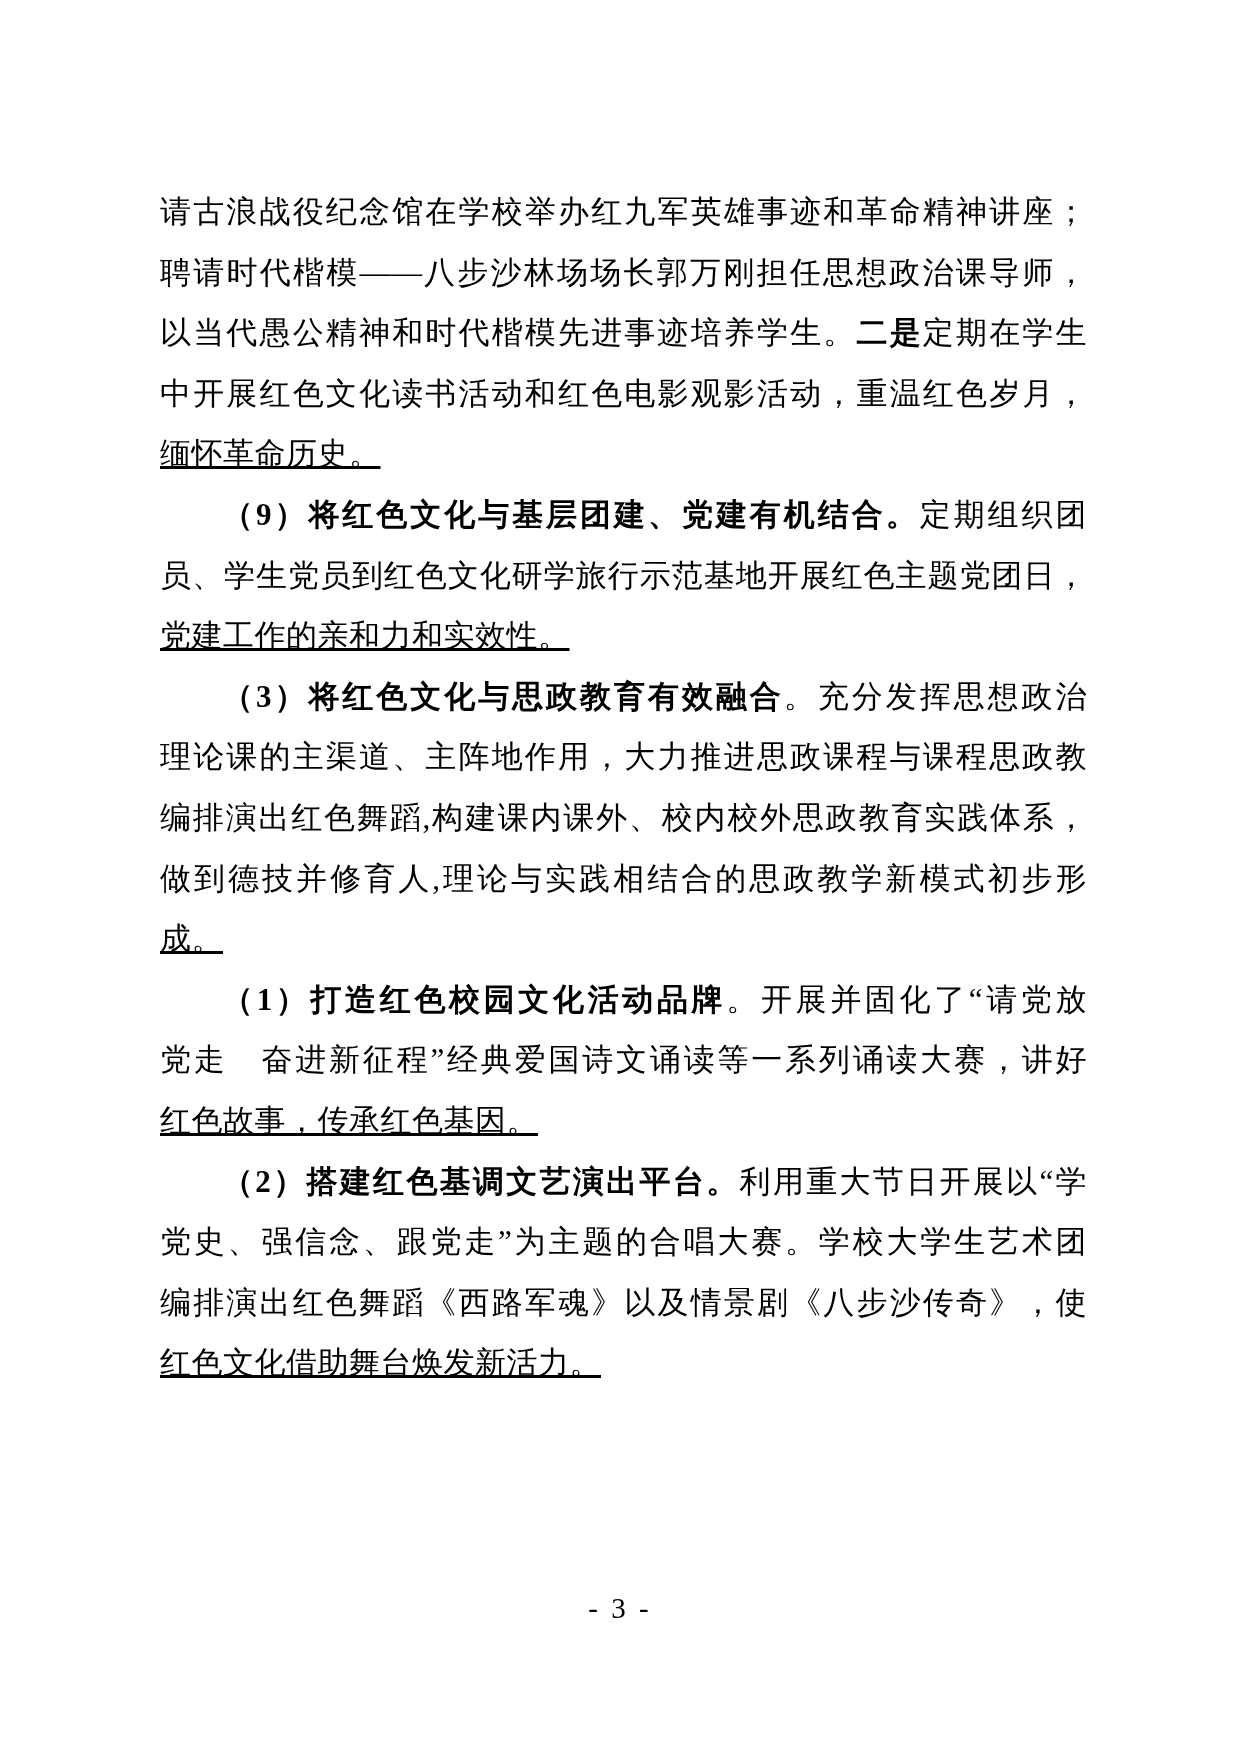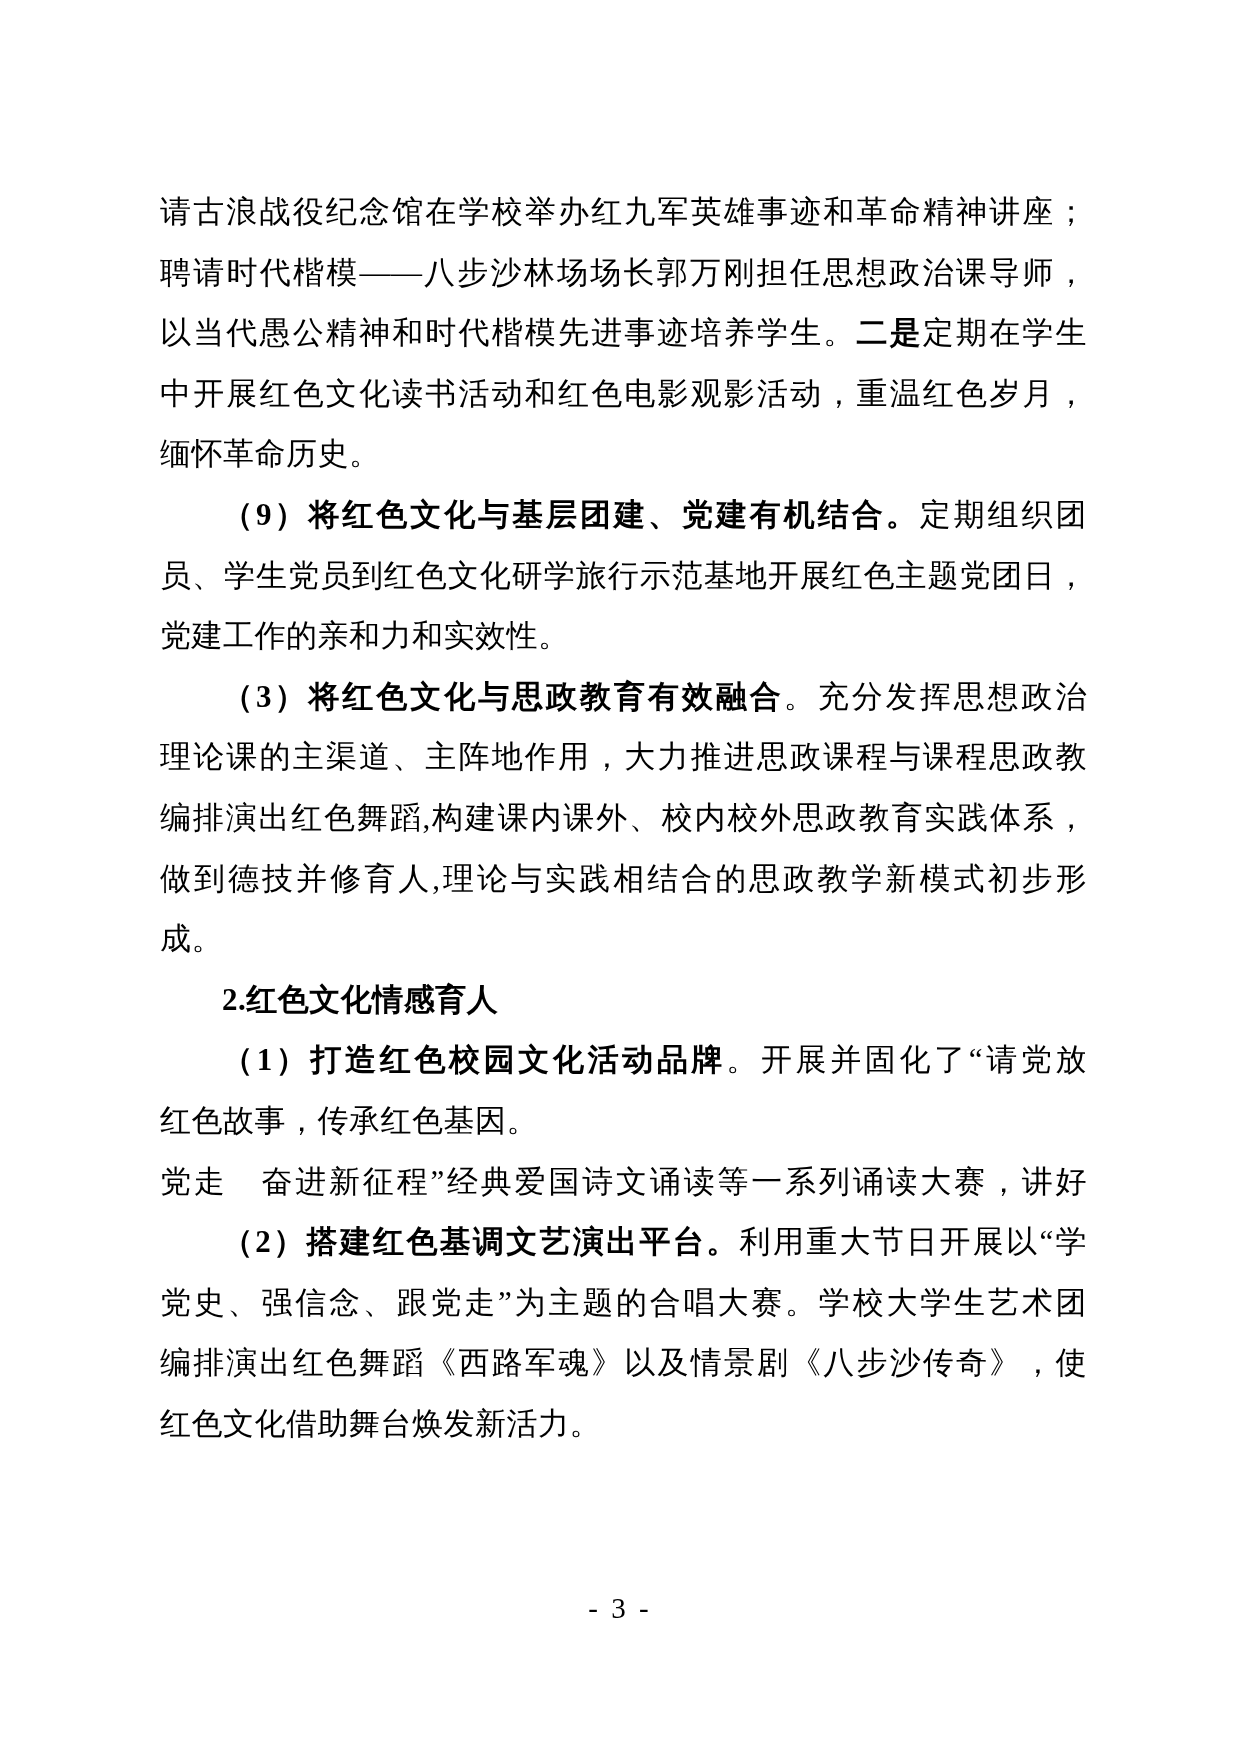--- a/index.html
+++ b/index.html
@@ -34,20 +34,21 @@
     text-align: justify;
     text-align-last: justify;
     -moz-text-align-last: justify;
     text-justify: inter-character;
     height: 60.6px;
     overflow: visible;
   }
   .text-line.no-fill {
     text-align: right;
     text-align-last: left;
+    text-decoration: underline;
     -moz-text-align-last: left;
   }
   .text-line.indent {
     text-indent: 2em;
   }
   .run-bold {
     font-weight: 700;
   }
   .page-number {
     position: absolute;
@@ -71,23 +72,22 @@
       <div class="text-line"><span class="run-regular">中开展红色文化读书活动和红色电影观影活动，重温红色岁月，</span></div>
       <div class="text-line no-fill"><span class="run-regular">缅怀革命历史。</span></div>
       <div class="text-line indent"><span class="run-bold">（9）将红色文化与基层团建、党建有机结合。</span><span class="run-regular">定期组织团</span></div>
       <div class="text-line"><span class="run-regular">员、学生党员到红色文化研学旅行示范基地开展红色主题党团日，</span></div>
       <div class="text-line no-fill"><span class="run-regular">党建工作的亲和力和实效性。</span></div>
       <div class="text-line indent"><span class="run-bold">（3）将红色文化与思政教育有效融合</span><span class="run-regular">。充分发挥思想政治</span></div>
       <div class="text-line"><span class="run-regular">理论课的主渠道、主阵地作用，大力推进思政课程与课程思政教</span></div>
       <div class="text-line"><span class="run-regular">编排演出红色舞蹈,构建课内课外、校内校外思政教育实践体系，</span></div>
       <div class="text-line"><span class="run-regular">做到德技并修育人,理论与实践相结合的思政教学新模式初步形</span></div>
       <div class="text-line no-fill"><span class="run-regular">成。</span></div>
-      <div class="text-line no-fill indent"><span class="run-bold">2.红色文化情感育人</span></div>
       <div class="text-line indent"><span class="run-bold">（1）打造红色校园文化活动品牌</span><span class="run-regular">。开展并固化了“请党放</span></div>
+      <div class="text-line"><span class="run-regular">党走　奋进新征程”经典爱国诗文诵读等一系列诵读大赛，讲好</span></div>
       <div class="text-line no-fill"><span class="run-regular">红色故事，传承红色基因。</span></div>
-      <div class="text-line"><span class="run-regular">党走　奋进新征程”经典爱国诗文诵读等一系列诵读大赛，讲好</span></div>
       <div class="text-line indent"><span class="run-bold">（2）搭建红色基调文艺演出平台。</span><span class="run-regular">利用重大节日开展以“学</span></div>
       <div class="text-line"><span class="run-regular">党史、强信念、跟党走”为主题的合唱大赛。学校大学生艺术团</span></div>
       <div class="text-line"><span class="run-regular">编排演出红色舞蹈《西路军魂》以及情景剧《八步沙传奇》，使</span></div>
       <div class="text-line no-fill"><span class="run-regular">红色文化借助舞台焕发新活力。</span></div>
     </div>
   <div class="page-number">- 3 -</div>
 </div>
 
 </body></html>

